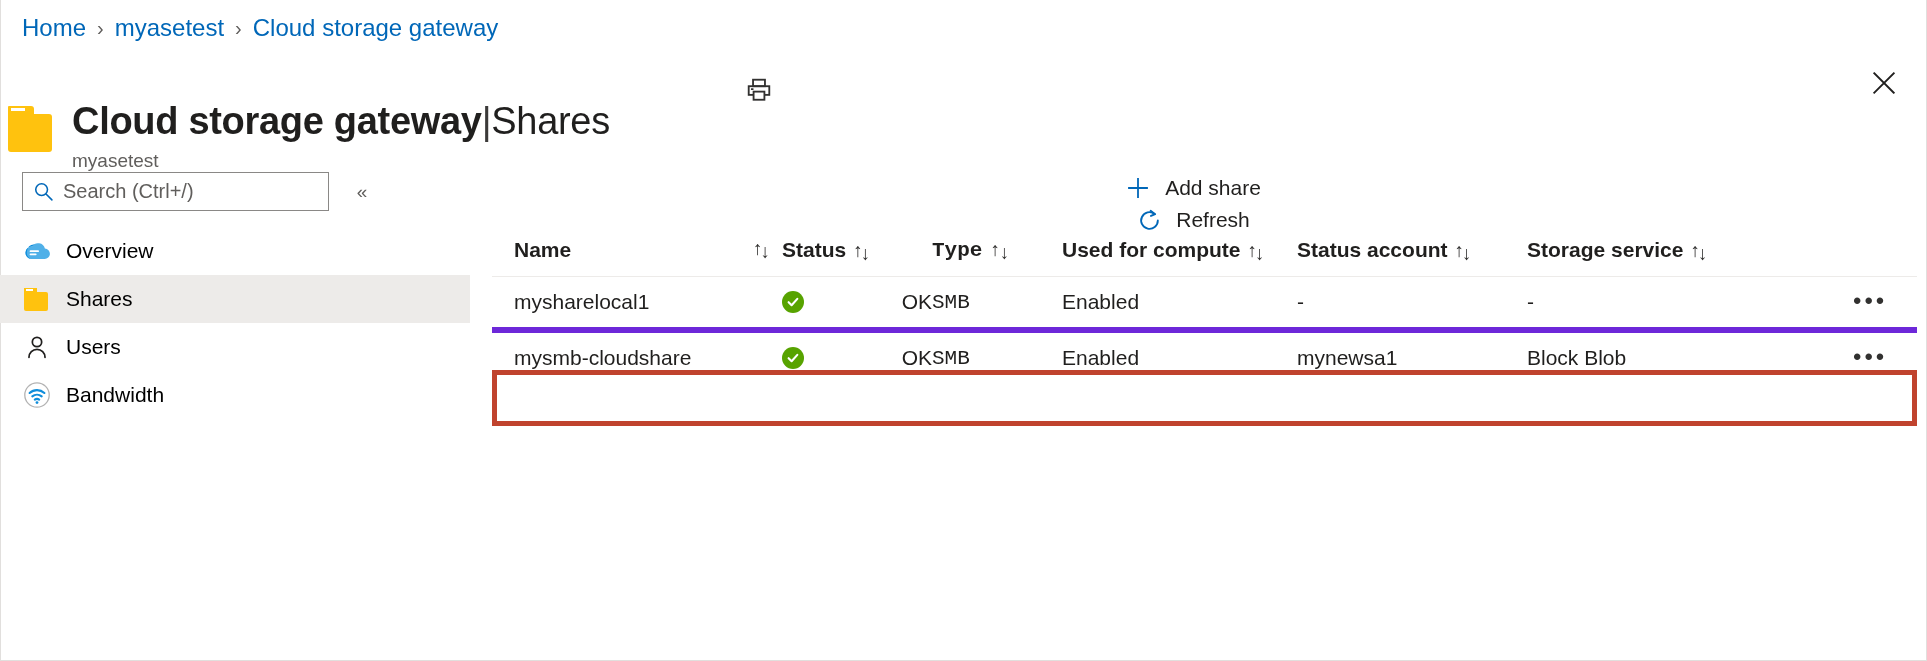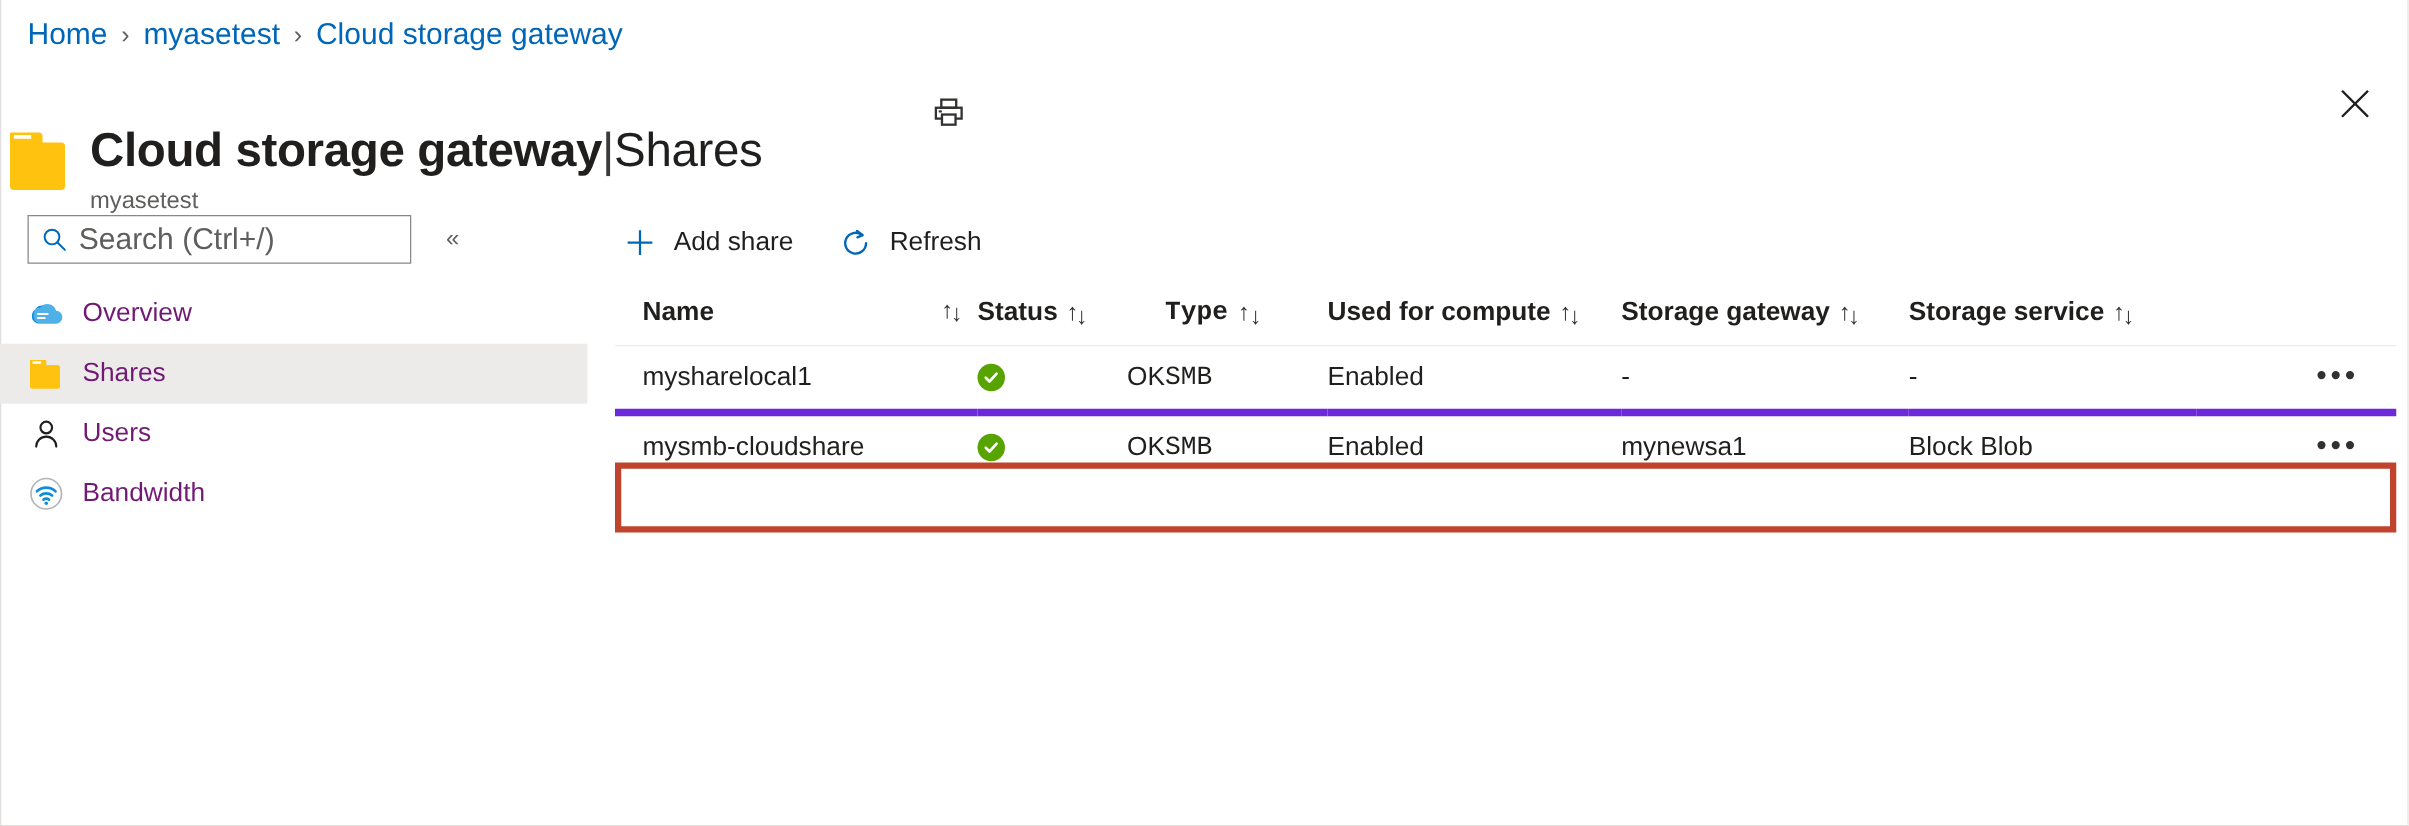--- a/index.html
+++ b/index.html
@@ -127,21 +127,21 @@
     border: 1px solid #8a8886;
     background: #ffffff;
     display: flex; align-items: center;
     padding: 0 10px;
     cursor: text;
   }
   #search-box .mag { flex: 0 0 auto; margin-right: 9px; display:flex; }
   #search-input {
     border: none; outline: none;
     font-family: "Liberation Sans", sans-serif;
-    font-size: 24px;
+    font-size: 20px;
     color: #201f1e;
     background: transparent;
     width: 100%;
     padding: 0;
   }
   #search-input::placeholder { color: #605e5c; opacity: 1; }
   #collapse-button {
     margin-left: 18px;
     width: 30px; height: 30px;
     display: flex; align-items: center; justify-content: center;
@@ -150,21 +150,21 @@
     cursor: pointer;
   }
 
   #nav-list { margin-top: 16px; }
   .nav-item {
     height: 48px;
     display: flex; align-items: center;
     padding-left: 22px;
     cursor: pointer;
     font-size: 21px;
-    color: #701a75;
+    color: #000000;
   }
   .nav-item.active { background: #edebe9; }
   .nav-icon {
     width: 30px; height: 30px;
     margin-right: 14px;
     flex: 0 0 auto;
     display: flex; align-items: center; justify-content: center;
   }
   .nav-label { line-height: 26px; }
 
@@ -200,20 +200,21 @@
   .storage-sm .s3 { top: 14px; height: 3px; background: #1d9a88; }
   .storage-sm .s4 { top: 18px; height: 3px; background: #15756a; }
 
   
   #main { position: absolute; left: 492px; top: 172px; right: 10px; }
 
   #command-bar {
     display: flex; align-items: center;
     height: 44px;
     margin-bottom: 12px;
+    flex-direction: column;
   }
   .cmd-button {
     display: flex; align-items: center;
     height: 40px;
     padding: 0 12px 0 4px;
     margin-right: 18px;
     cursor: pointer;
     font-size: 21px;
     color: #201f1e;
     border-radius: 2px;
@@ -469,21 +470,21 @@
           </span>
         </th>
         <th class="col-compute">
           <span class="hwrap">
             <span>Used for compute</span>
             <span class="sort-glyph">↑<span class="dn">↓</span></span>
           </span>
         </th>
         <th class="col-account">
           <span class="hwrap">
-            <span>Storage gateway</span>
+            <span>Status account</span>
             <span class="sort-glyph">↑<span class="dn">↓</span></span>
           </span>
         </th>
         <th class="col-service">
           <span class="hwrap">
             <span>Storage service</span>
             <span class="sort-glyph">↑<span class="dn">↓</span></span>
           </span>
         </th>
         <th class="col-actions"></th>

